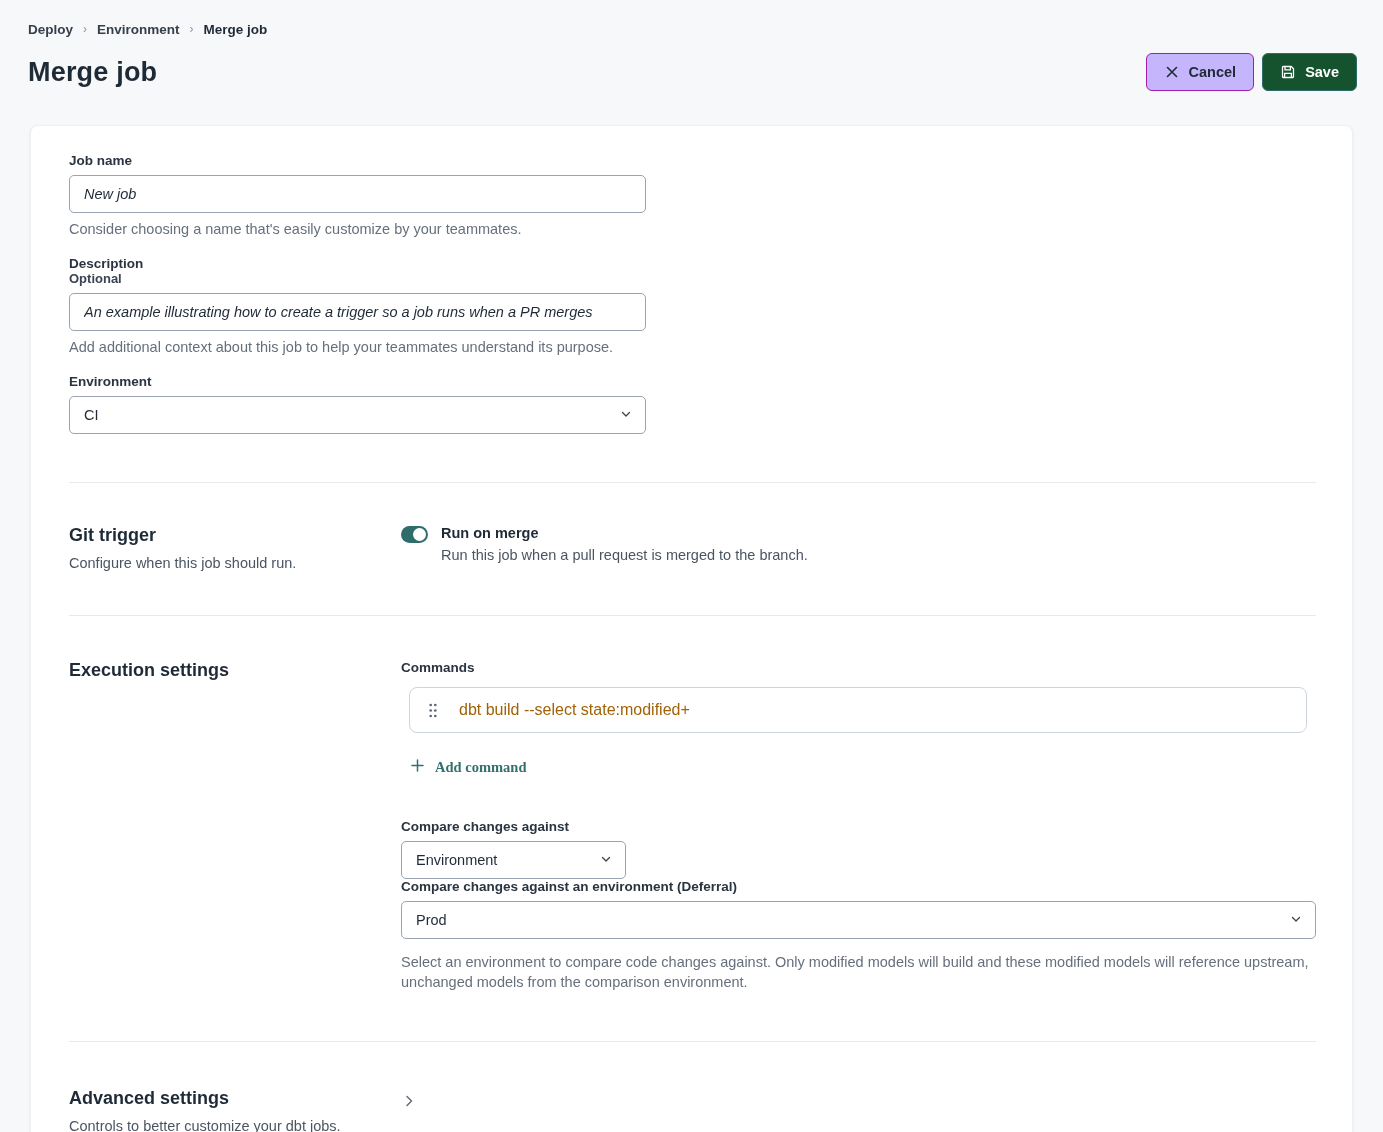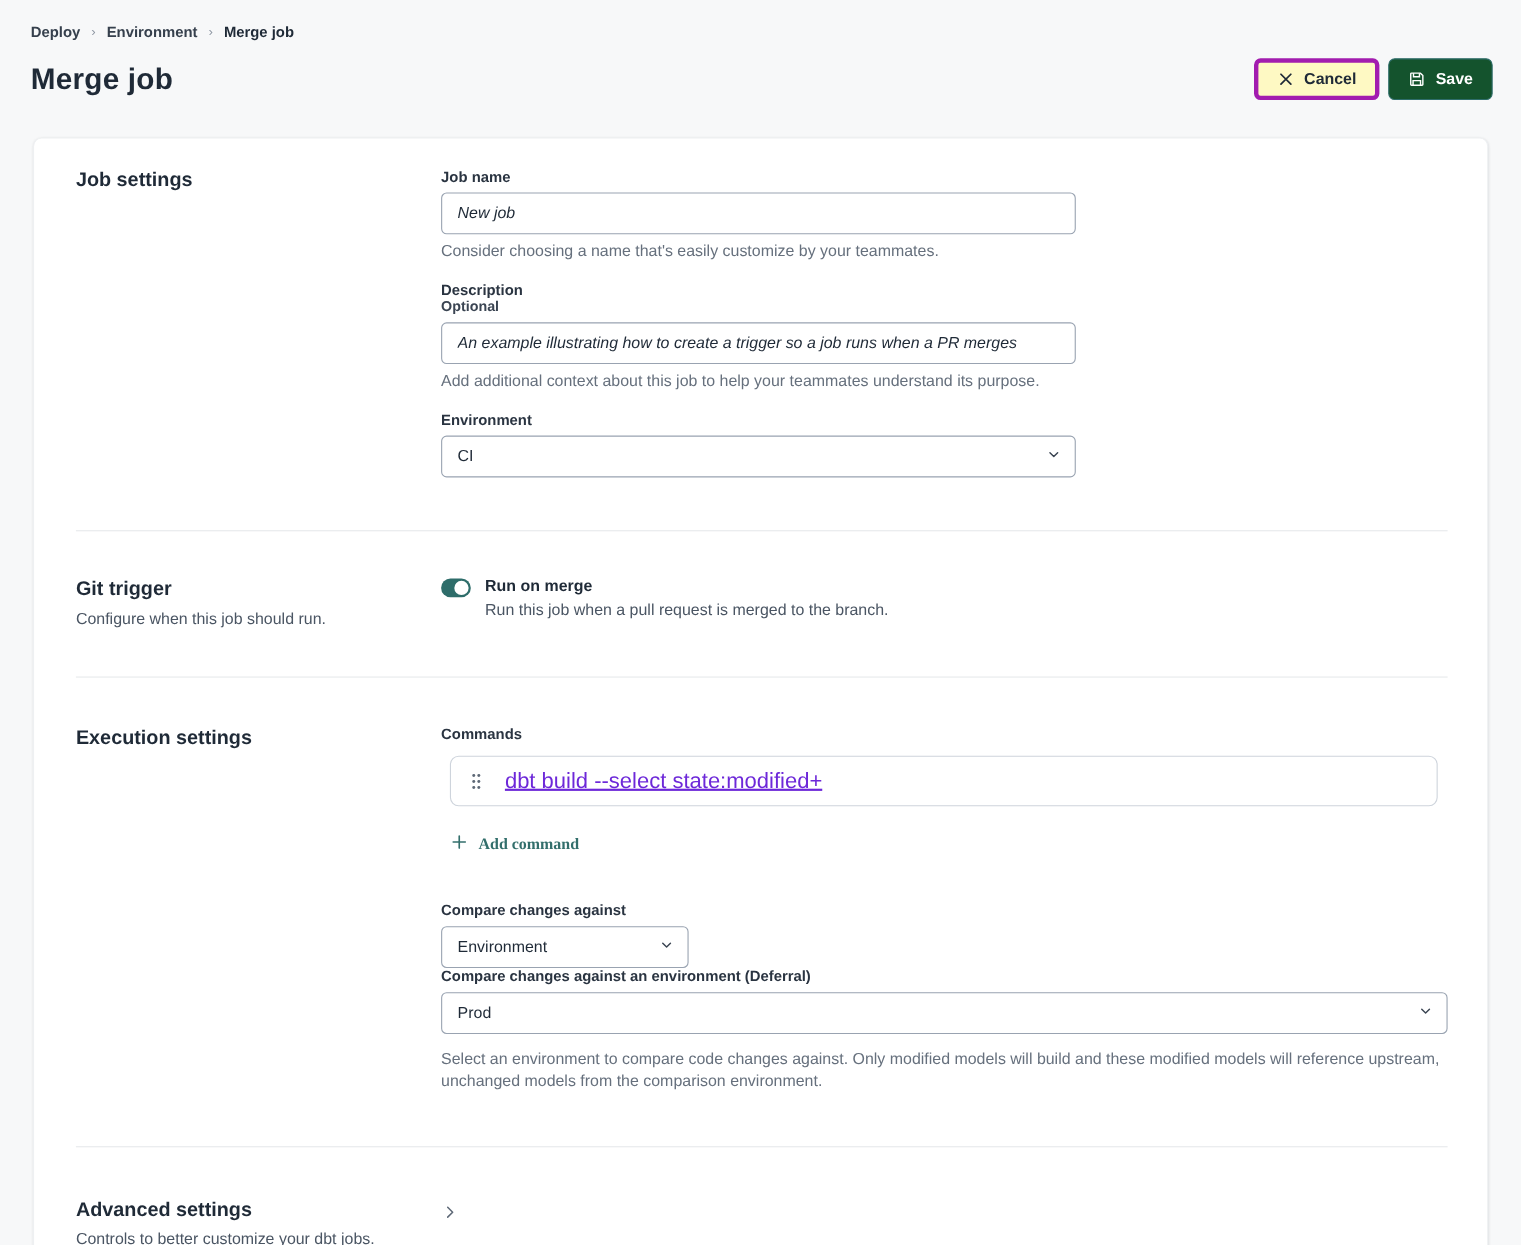--- a/index.html
+++ b/index.html
@@ -17,21 +17,21 @@
   .crumb { color: #36404D; font-weight: 600; cursor: pointer; }
   .crumb.current { color: #1F2A37; font-weight: 700; cursor: default; }
   .crumb-sep { color: #8E97A3; font-size: 12px; font-weight: 400; }
 
   .title-row { display: flex; justify-content: space-between; align-items: center; margin-top: 16px; }
   .page-title { font-size: 27px; font-weight: 700; color: #1F2A37; letter-spacing: .2px; }
   .header-actions { display: flex; gap: 8px; }
   .btn { display: inline-flex; align-items: center; gap: 9px; height: 38px; padding: 0 17px;
          border-radius: 6px; font-size: 14.5px; font-weight: 600; cursor: pointer;
          font-family: "Liberation Sans", sans-serif; }
-  .btn-cancel { background: #fef9c3; color: #1F2A37; border: 4px solid #a21caf; }
+  .btn-cancel { background: #c4b5fd; color: #1F2A37; border: 1px solid #a21caf; }
   .btn-save { background: #14532d; color: #FFFFFF; border: 1px solid #2E6D6A; }
   .btn svg { display: block; }
 
   
   .card { margin: 34px 30px 24px 30px; background: #FFFFFF; border-radius: 8px;
           border: 1px solid #EEF0F2;
           box-shadow: 0 1px 2px rgba(16,24,40,.05), 0 1px 3px rgba(16,24,40,.06);
           padding: 0 36px 0 38px; }
 
   .section { display: flex; }
@@ -77,21 +77,21 @@
                   border-radius: 50%; background: #fff; }
   .toggle-label { font-size: 14.5px; font-weight: 700; color: #1F2A37; }
   .toggle-desc { font-size: 14.5px; color: #4A5563; margin-top: 6px; }
 
   
   .commands-label { font-size: 13.5px; font-weight: 700; color: #2A3441; }
   .command-row { margin: 12px 9px 0 8px; border: 1px solid #CED4DC; border-radius: 8px;
                  height: 46px; display: flex; align-items: center; padding: 0 18px; gap: 21px;
                  background: #fff; }
   .drag-handle { color: #5D6876; display: flex; cursor: grab; }
-  .command-text { font-size: 20px; color: #6d28d9; text-decoration: underline; }
+  .command-text { font-size: 16px; color: #a16207; }
   .add-command { display: inline-flex; align-items: center; gap: 10px; margin: 25px 0 0 9px;
                  color: #336F6C; font-size: 14.5px; font-weight: 600; cursor: pointer;
                  background: none; border: none; font-family: Liberation Serif, serif; }
 
   .compare-row { display: flex; margin-top: 42px; flex-direction: column; }
   .compare-col-a { width: 225px; flex-shrink: 0; }
   .compare-col-b { flex: 1; min-width: 0; }
   .compare-helper { font-size: 14.5px; color: #66707D; margin-top: 13px; line-height: 1.4; }
 
   
@@ -131,23 +131,20 @@
         </span>
         <span>Save</span>
       </button>
     </div>
   </div>
 </div>
 
 <div class="card">
 
   <section class="section sec-job">
-    <div class="section-left">
-      <h2 class="section-heading">Job settings</h2>
-    </div>
     <div class="section-right">
       <div class="form-col">
         <div class="field">
           <div class="field-label">Job name</div>
           <input class="text-input" type="text" value="New job" style="">
           <div class="helper">Consider choosing a name that's easily customize by your teammates.</div>
         </div>
 
         <div class="field">
           <div class="label-row">

